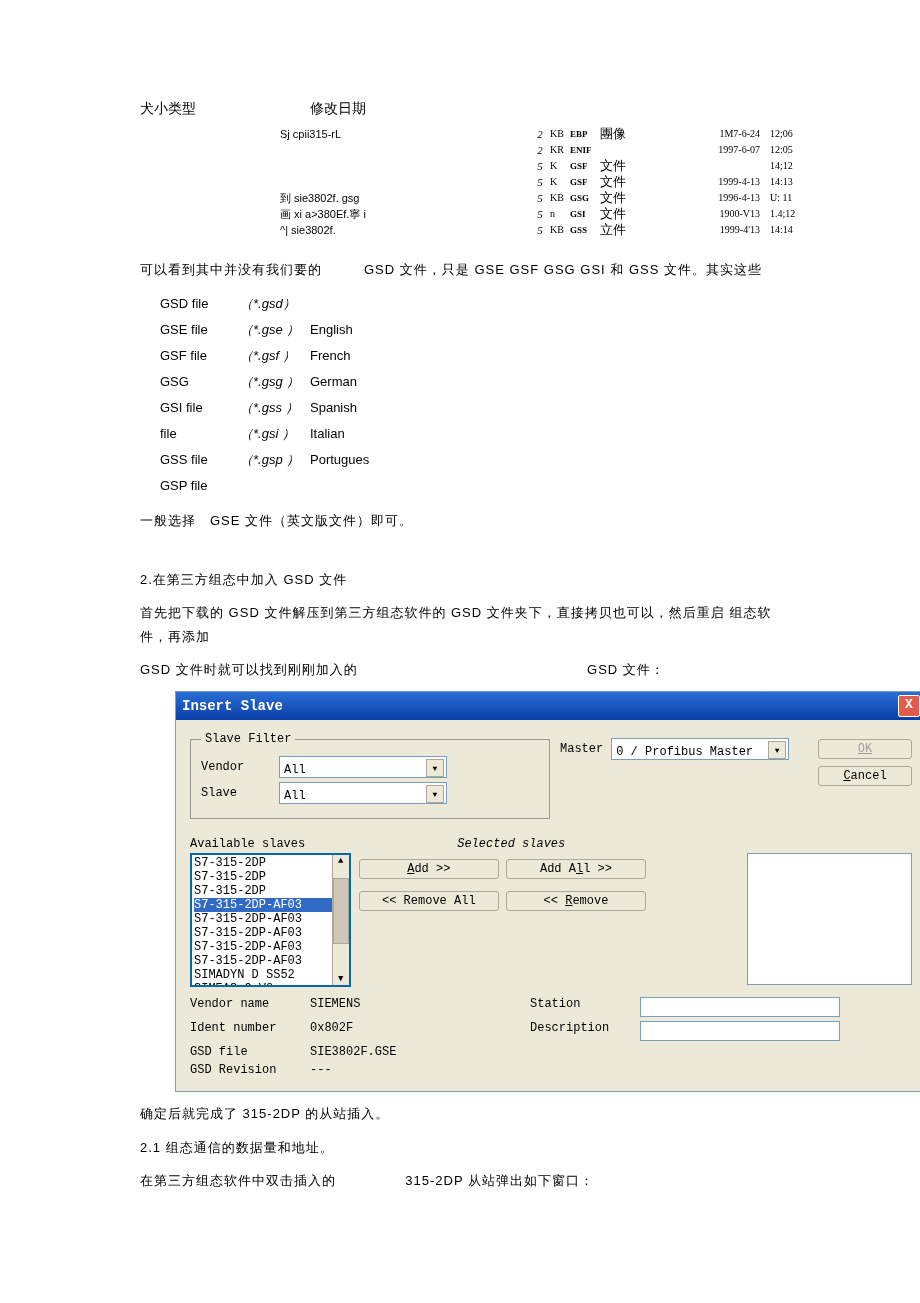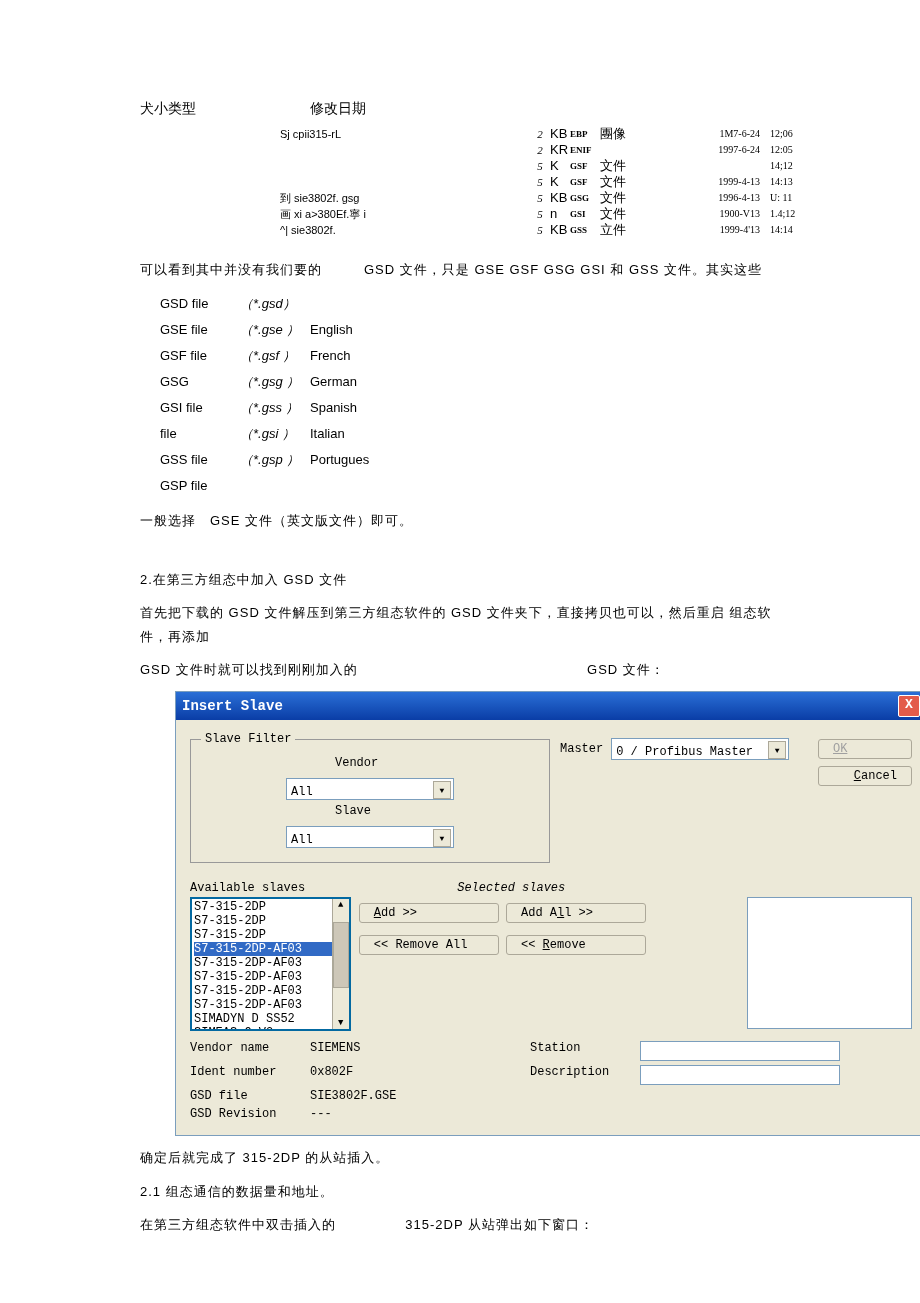--- a/index.html
+++ b/index.html
@@ -27,21 +27,21 @@
   .fl-htype { width: 170px; font-size:14px;}
   .fl-hdate { width: 120px; font-size:14px;}
   .fl-row {
     display: flex;
     font-size: 11px;
     line-height: 16px;
     align-items:center;
   }
   .fl-row .fl-name { width:250px; padding-left:140px; font-size:11px;}
   .fl-row .fl-num  { width:20px; text-align:center; font-style: italic; font-family: "Times New Roman", serif;}
-  .fl-row .fl-kb   { width:20px; font-size:13px; font-family:Liberation Sans, sans-serif;}
+  .fl-row .fl-kb   { width:20px; font-size:10px; font-family:Liberation Serif, serif;}
   .fl-row .fl-ext  { width:30px; font-size:9px; font-weight:bold; font-family:"Times New Roman", serif;}
   .fl-row .fl-tag  { width:50px; font-size:13px;}
   .fl-row .fl-date { width:110px; text-align:right; font-size:10px; font-family:"Times New Roman", serif; padding-right:10px;}
   .fl-row .fl-time { width:40px; font-size:10px; font-family:"Times New Roman", serif;}
   
   .paragraph {
     margin: 10px 110px 10px 120px;
     line-height: 1.8;
     font-size:13px;
     letter-spacing: 1px;
@@ -95,21 +95,21 @@
   fieldset.slave-filter {
     border:1px solid #999;
     padding: 6px 10px 10px 10px;
     margin:0 0 10px 0;
   }
   fieldset.slave-filter legend {
     font-family: "Courier New", monospace;
     padding:0 4px;
   }
   .filter-row {
-    display:flex; align-items:center; gap:8px; margin:4px 0;flex-direction:column;
+    display:flex; align-items:center; gap:8px; margin:4px 0;
   }
   .filter-row .lbl { width:70px;}
   .combo {
     display:inline-flex; align-items:flex-end;
     background:#fff; border:1px solid #7b9ebd;
     height:20px; font-size:12px; padding:0 2px 0 4px;
   }
   .combo .arrow {
     width:16px; height:16px; background:#ece9d8;
     border:1px solid #aca899; margin-left:4px;
@@ -117,21 +117,21 @@
     font-size:8px;
   }
   .top-row { display:flex; }
   .top-left { flex:0 0 360px;}
   .top-right { flex:1; padding-left:10px; padding-top:6px;}
   .master-row {display:flex; align-items:center; gap:8px; margin-bottom:6px;}
   .btn {
     display:inline-block; min-width:64px;
     background:#ece9d8; border:1px solid #aca899;
     border-radius:3px; padding:2px 14px;
-    font-family: "Courier New", monospace;
+    text-align:center; font-family: "Courier New", monospace;
   }
   .btn.disabled { color:#a0a0a0;}
   .section-label { margin:8px 0 2px 0;}
   .list-area {
     display:flex; gap:8px;
   }
   .listbox {
     width:240px; height:130px;
     background:#fff; border:2px solid #0369a1;
     overflow:hidden;
@@ -187,21 +187,21 @@
           <span class="fl-tag">團像</span>
           <span class="fl-date">1M7-6-24</span>
           <span class="fl-time">12;06</span>
         </div>
         <div class="fl-row">
           <span class="fl-name"></span>
           <span class="fl-num">2</span>
           <span class="fl-kb">KR</span>
           <span class="fl-ext">ENIF</span>
           <span class="fl-tag"></span>
-          <span class="fl-date">1997-6-24</span>
+          <span class="fl-date">1997-6-07</span>
           <span class="fl-time">12:05</span>
         </div>
         <div class="fl-row">
           <span class="fl-name"></span>
           <span class="fl-num">5</span>
           <span class="fl-kb">K</span>
           <span class="fl-ext">GSF</span>
           <span class="fl-tag">文件</span>
           <span class="fl-date"></span>
           <span class="fl-time">14;12</span>

